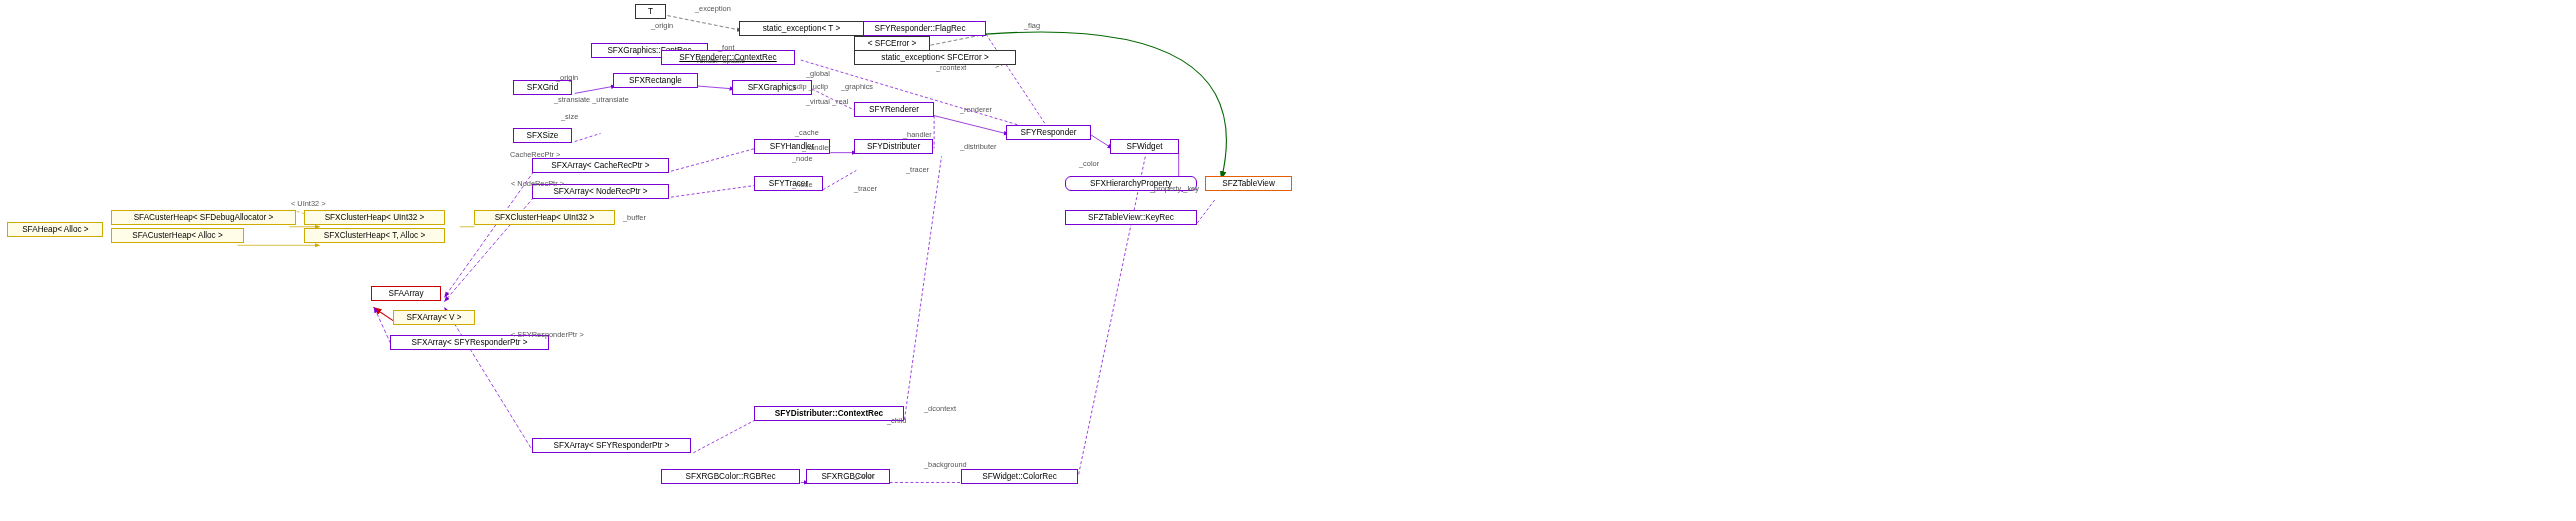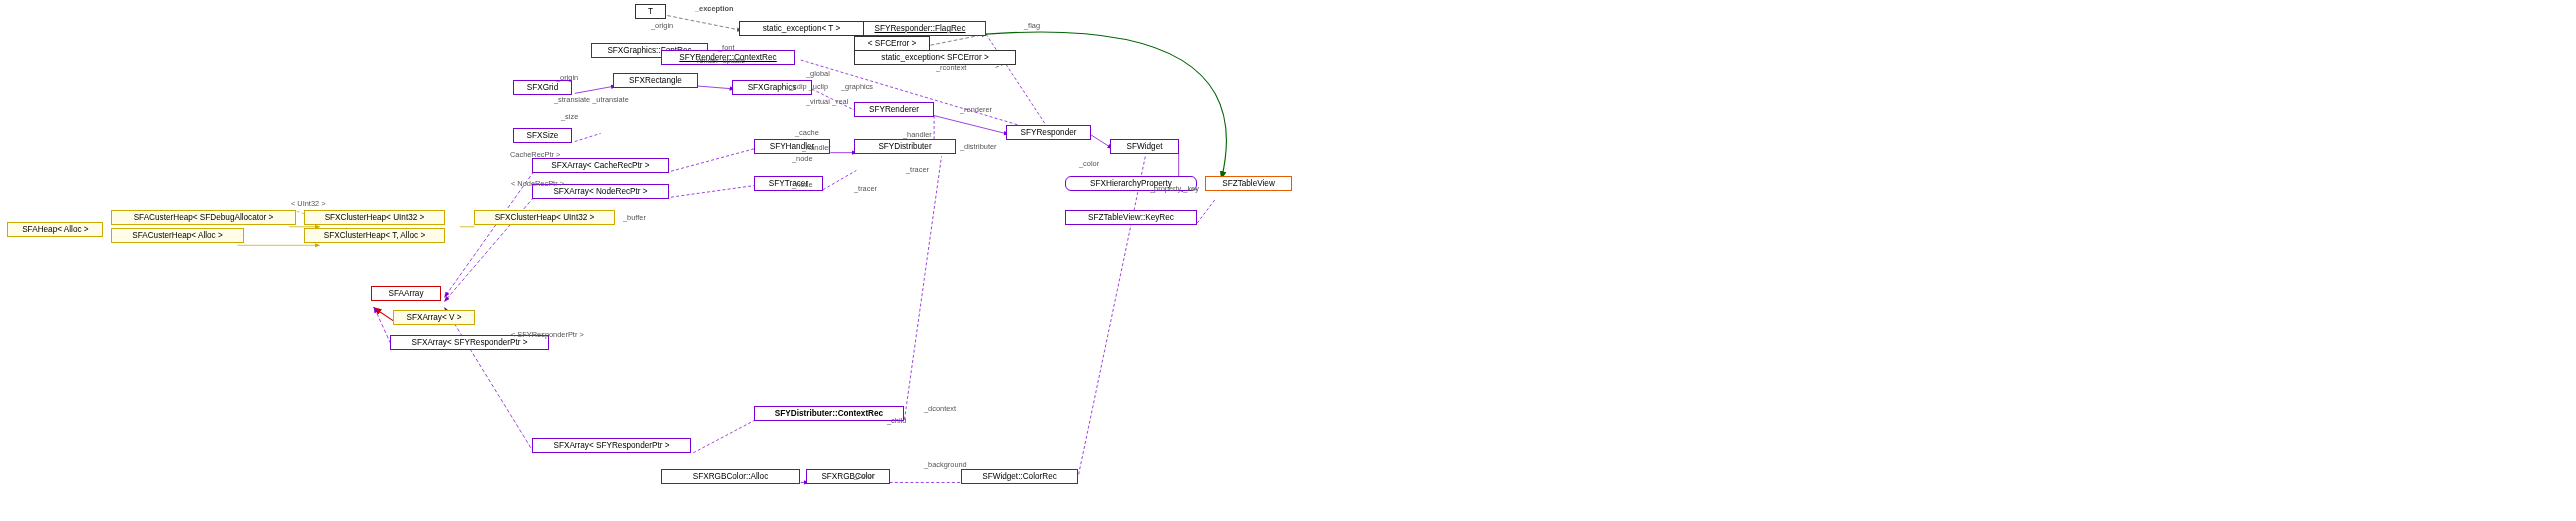--- a/index.html
+++ b/index.html
@@ -201,42 +201,42 @@
   </div>
   <div class="node-box node-purple" style="left:732px;top:80px;width:80px;">
     <span>SFXGraphics</span>
   </div>
   <div class="node-box node-purple" style="left:754px;top:139px;width:76px;">
     <span>SFYHandler</span>
   </div>
   <div class="node-box node-purple" style="left:754px;top:176px;width:69px;">
     <span>SFYTracer</span>
   </div>
-  <div class="node-box node-purple" style="left:854px;top:139px;width:102px;">
+  <div class="node-box node-purple" style="left:854px;top:139px;width:79px;">
     <span>SFYDistributer</span>
   </div>
   <div class="node-box node-purple" style="left:754px;top:406px;width:150px;font-weight:bold;">
     <span>SFYDistributer::ContextRec</span>
   </div>
 
   <div class="node-box node-purple" style="left:661px;top:50px;width:134px;text-decoration:underline;">
     <span>SFYRenderer::ContextRec</span>
   </div>
   <div class="node-box node-purple" style="left:854px;top:102px;width:80px;">
     <span>SFYRenderer</span>
   </div>
   <div class="node-box node-purple" style="left:1006px;top:125px;width:85px;">
     <span>SFYResponder</span>
   </div>
-  <div class="node-box node-purple" style="left:854px;top:21px;width:132px;text-decoration:underline;">
+  <div class="node-box node-purple" style="left:854px;top:21px;width:132px;">
     <span>SFYResponder::FlagRec</span>
   </div>
 
   <div class="node-box node-purple" style="left:661px;top:469px;width:139px;">
-    <span>SFXRGBColor::Alloc</span>
+    <span>SFXRGBColor::RGBRec</span>
   </div>
   <div class="node-box node-purple" style="left:806px;top:469px;width:84px;">
     <span>SFXRGBColor</span>
   </div>
   <div class="node-box node-purple" style="left:961px;top:469px;width:117px;">
     <span>SFWidget::ColorRec</span>
   </div>
 
   <div class="node-box node-purple" style="left:1110px;top:139px;width:69px;">
     <span>SFWidget</span>
@@ -259,21 +259,21 @@
   </div>
   <div class="node-box node-dark" style="left:854px;top:36px;width:76px;">
     <span>&lt; SFCError &gt;</span>
   </div>
   <div class="node-box node-dark" style="left:854px;top:50px;width:162px;">
     <span>static_exception&lt; SFCError &gt;</span>
   </div>
 
   <span class="label-text" style="left:623px;top:213px;">_buffer</span>
   <span class="label-text" style="left:291px;top:199px;">&lt; UInt32 &gt;</span>
-  <span class="label-text" style="left:695px;top:3.7px;font-weight:bold;">_exception</span>
+  <span class="label-text" style="left:695px;top:3.7px;">_exception</span>
   <span class="label-text" style="left:651px;top:21px;">_origin</span>
   <span class="label-text" style="left:718px;top:43px;">_font</span>
   <span class="label-text" style="left:697px;top:56px;">render_update</span>
   <span class="label-text" style="left:806px;top:69px;">_global</span>
   <span class="label-text" style="left:789px;top:82px;">_sdip _uclip</span>
   <span class="label-text" style="left:556px;top:73px;">_origin</span>
   <span class="label-text" style="left:554px;top:95px;">_stransiate _utransiate</span>
   <span class="label-text" style="left:561px;top:112px;">_size</span>
   <span class="label-text" style="left:795px;top:128px;">_cache</span>
   <span class="label-text" style="left:792px;top:154px;">_node</span>

